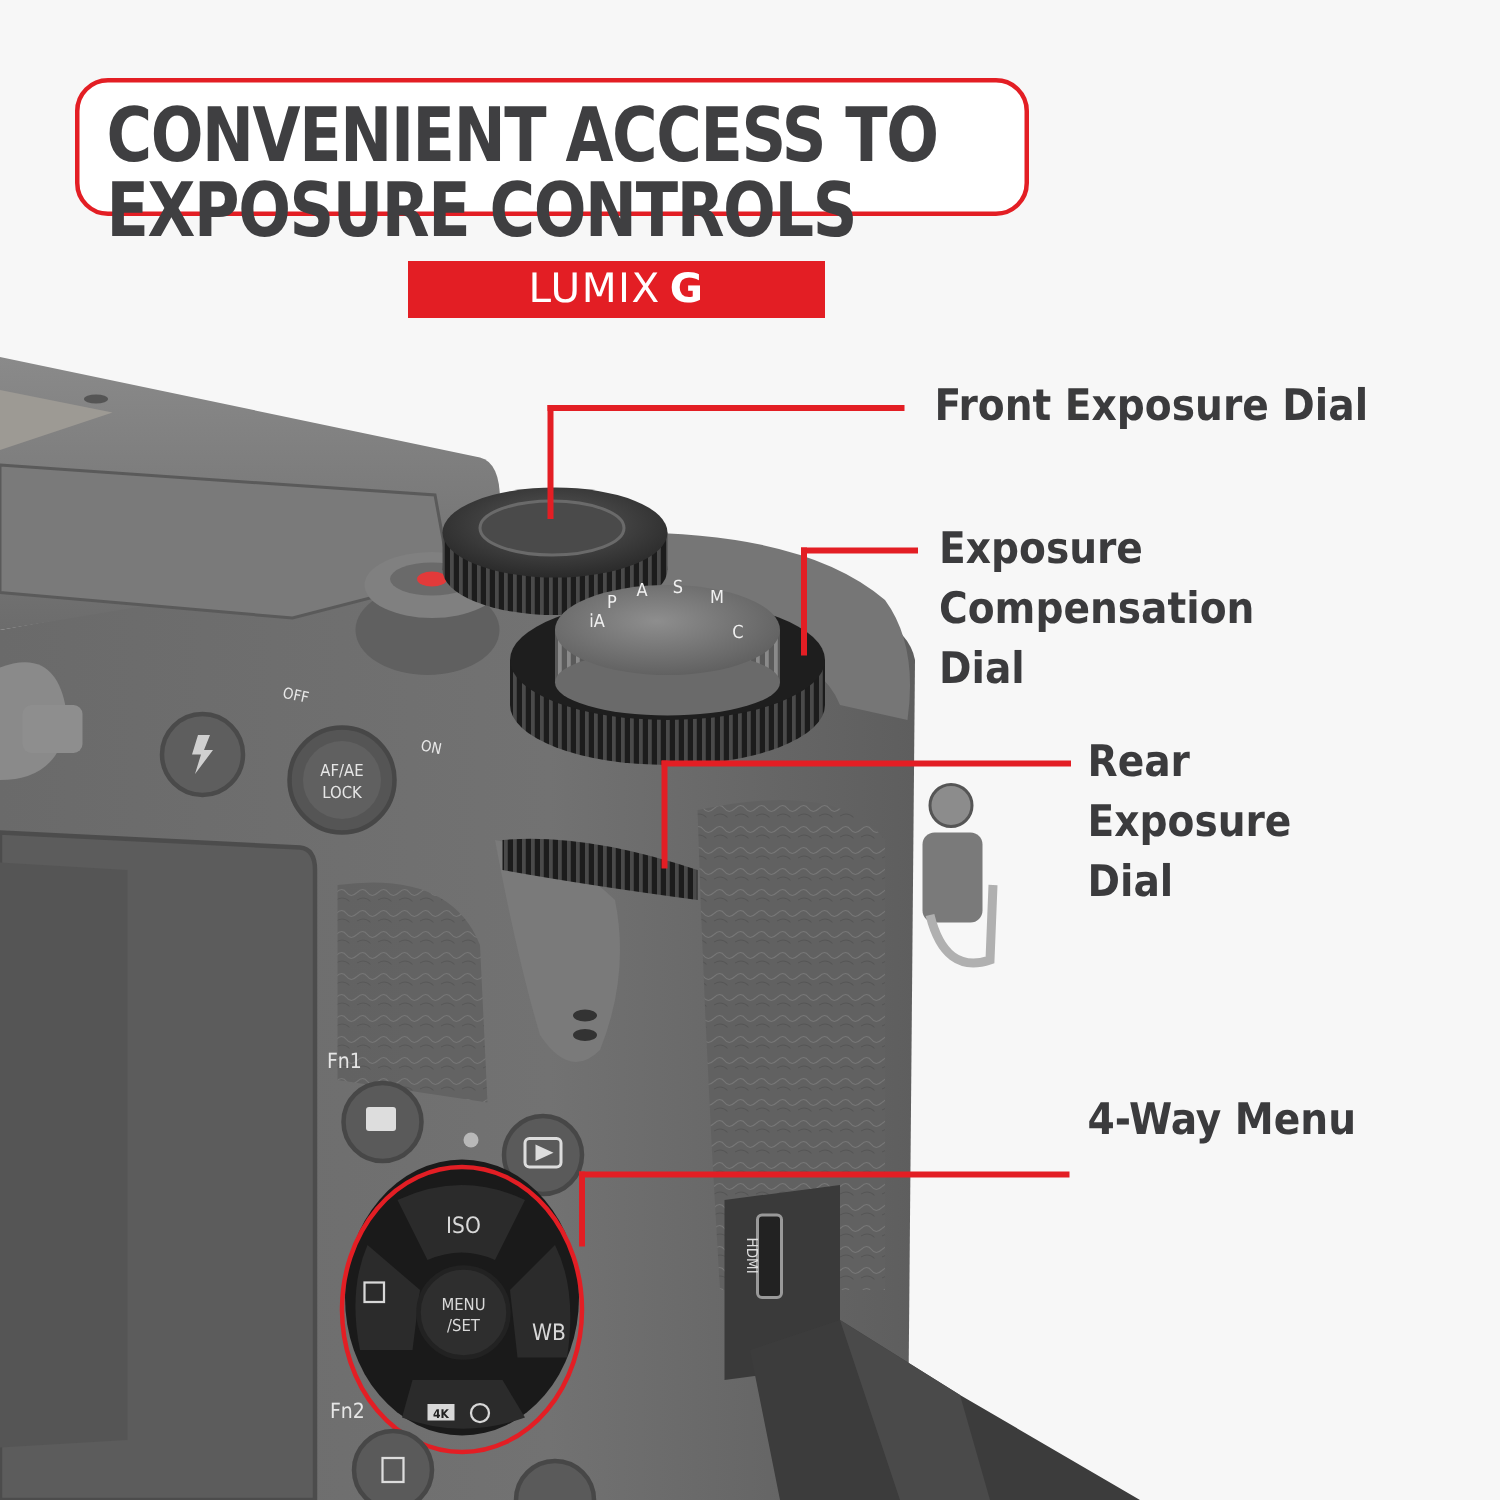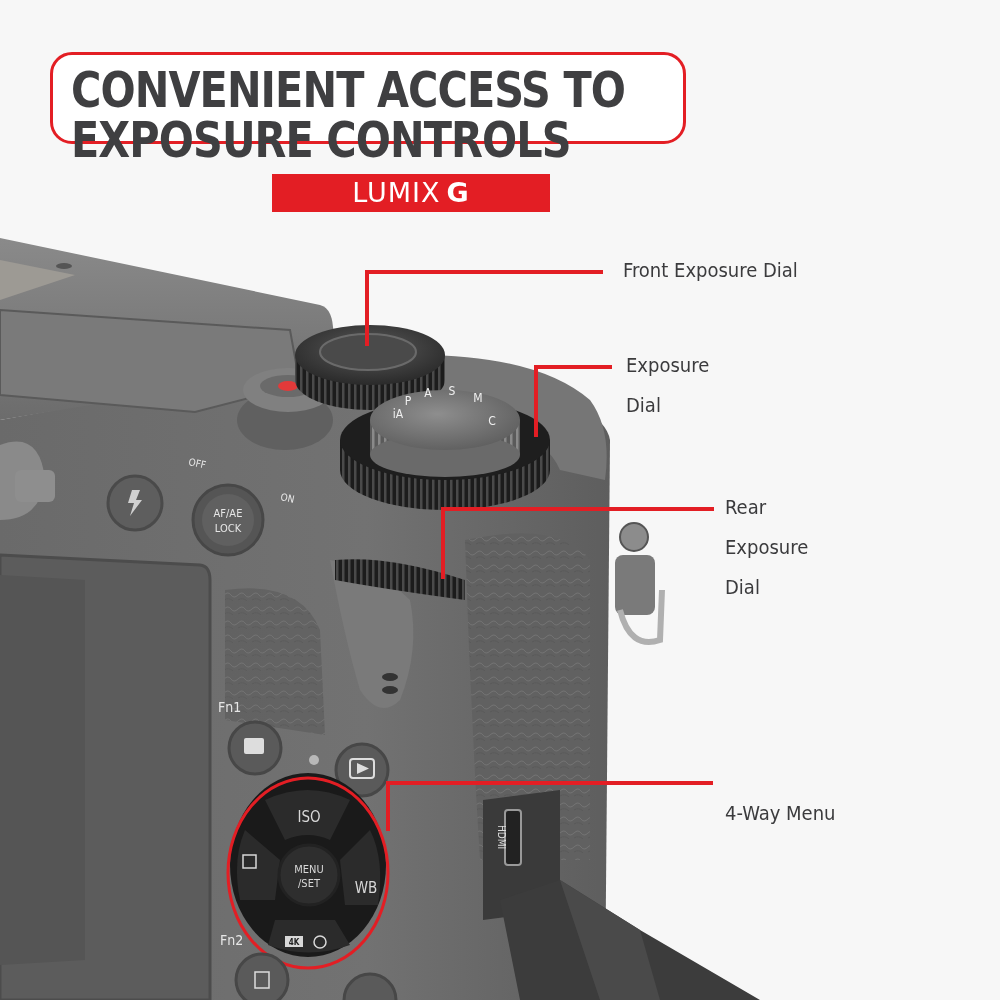--- a/index.html
+++ b/index.html
@@ -28,21 +28,21 @@
       margin-left: 44px;
     }
     .brand-badge .g { font-weight: bold; margin-left: 6px; }
 
     .camera { position: absolute; left: 0; top: 0; width: 1000px; height: 1000px; pointer-events: none; }
     .camera svg { width: 1000px; height: 1000px; display: block; }
 
     .leader { position: absolute; background: #e31e24; }
     .label {
       position: absolute; color: #3b3b3d; font-family: "DejaVu Sans Condensed", "DejaVu Sans", sans-serif;
-      font-size: 20px; line-height: 40px; white-space: nowrap;
+      font-size: 29px; line-height: 40px; white-space: nowrap; font-weight: bold;
     }
     .cam-text {
       font-family: "DejaVu Sans Condensed", "DejaVu Sans", sans-serif;
     }
   </style>
 </head>
 <body>
 
 <div class="title-box">
   <div class="title-line l1">CONVENIENT ACCESS TO</div>
@@ -204,22 +204,23 @@
 <div class="leader" style="left:441px;top:507px;width:4px;height:72px;"></div>
 
 <div class="leader" style="left:386px;top:781px;width:327px;height:4px;"></div>
 <div class="leader" style="left:386px;top:781px;width:4px;height:50px;"></div>
 
 <div class="label" style="left:623px;top:250px;">
   <div>Front Exposure Dial</div>
 </div>
 <div class="label" style="left:626px;top:345px;">
   <div>Exposure</div>
+  <div>Compensation</div>
   <div>Dial</div>
 </div>
 <div class="label" style="left:725px;top:487px;">
   <div>Rear</div>
   <div>Exposure</div>
   <div>Dial</div>
 </div>
-<div class="label" style="left:725px;top:793px;">
+<div class="label" style="left:725px;top:726px;">
   <div>4-Way Menu</div>
 </div>
 
 </body></html>

